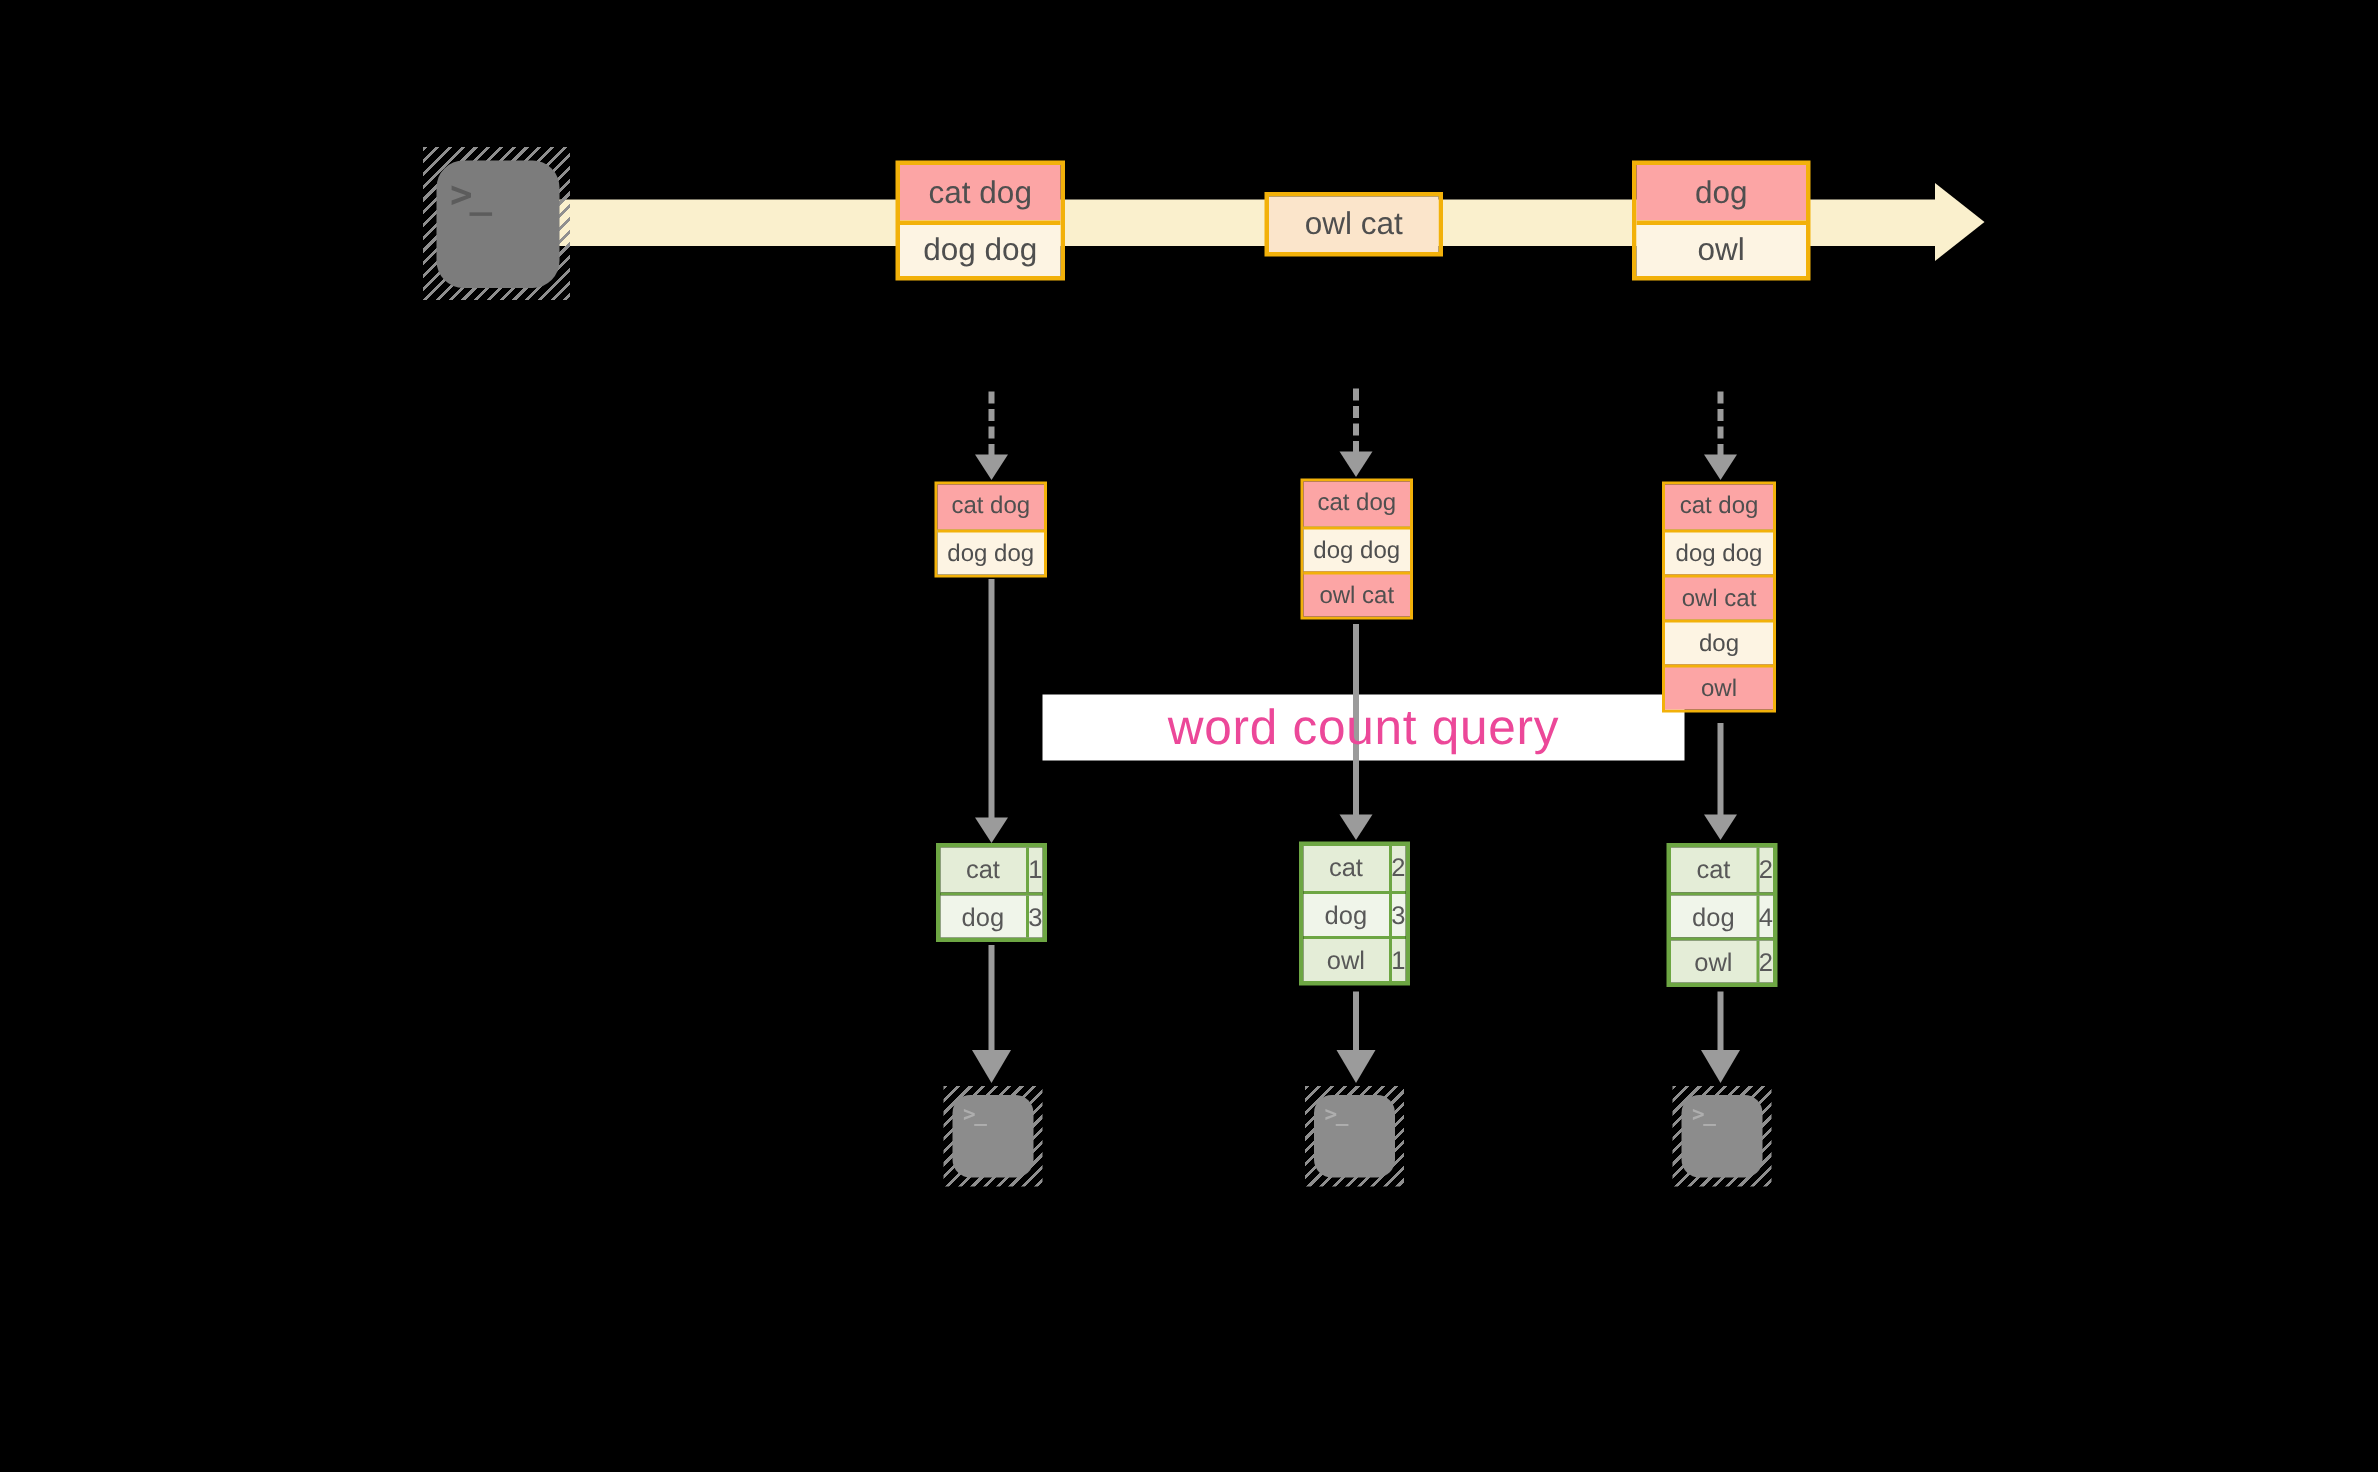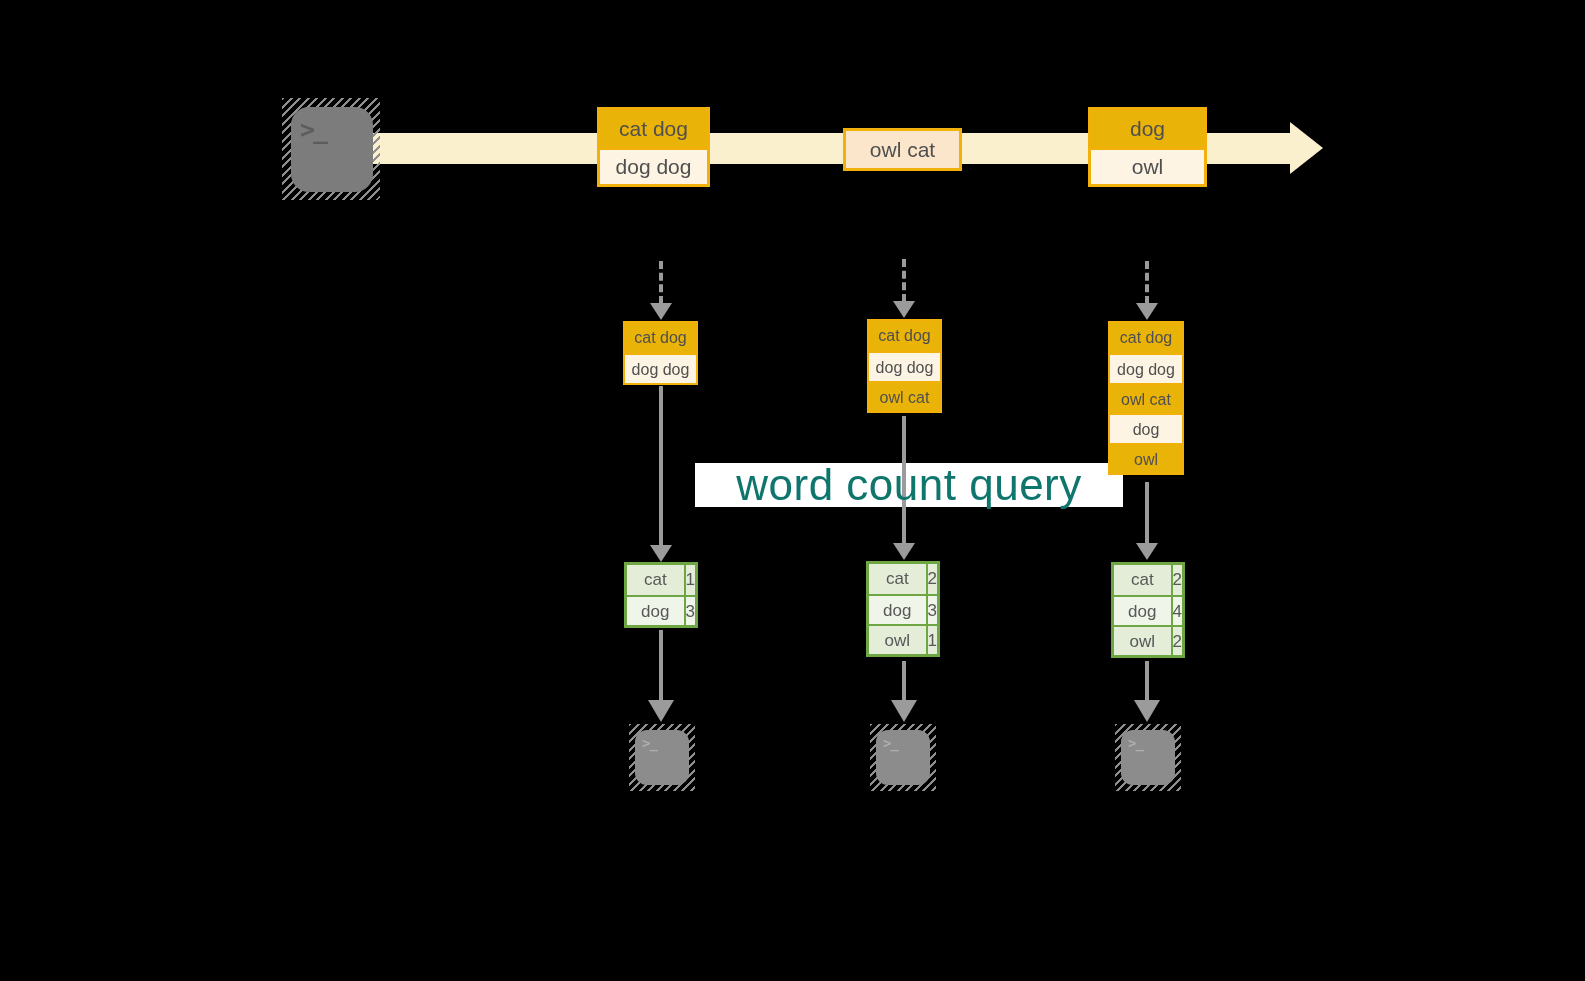--- a/index.html
+++ b/index.html
@@ -21,39 +21,39 @@
     font-family:"DejaVu Sans Mono",monospace;font-weight:bold;color:#5c5c5c;}
   .termbody .glyph{position:absolute;left:9px;top:8px;font-size:25px;letter-spacing:-2px;}
   .termbody.small{border-radius:12px;background:#8c8c8c;color:#aeaeae;}
   .termbody.small .glyph{left:7px;top:5px;font-size:14px;letter-spacing:-1px;}
 
   
   .msgbox{position:absolute;z-index:5;border:3px solid #F2B10A;display:flex;flex-direction:column;}
   .msgbox .row{height:37px;display:flex;align-items:center;justify-content:center;
     font-size:21px;color:#4f4f4f;}
   .msgbox .row + .row{border-top:3px solid #F2B10A;}
-  .fa{background:#eab308;} .fb{background:#FDF4E3;} .fc{background:#FBE5CB;}
+  .fa{background:#fca5a5;} .fb{background:#FDF4E3;} .fc{background:#FBE5CB;}
 
   
   .stack{position:absolute;z-index:4;border:2px solid #F2B10A;display:flex;flex-direction:column;}
   .stack .row{height:30px;line-height:29px;text-align:center;font-size:16px;color:#4f4f4f;}
   .stack .row + .row{border-top:2px solid #F2B10A;}
 
   
   .dline{position:absolute;width:0;border-left:4px dashed #9b9b9b;z-index:2;}
   .vline{position:absolute;width:4px;background:#9b9b9b;z-index:2;}
   .ahead{position:absolute;width:0;height:0;z-index:2;
     border-left:11px solid transparent;border-right:11px solid transparent;border-top:17px solid #9b9b9b;}
   .ahead.big{border-left-width:13px;border-right-width:13px;border-top-width:22px;}
 
   
   .banner-bg{position:absolute;left:695px;top:463px;width:428px;height:44px;background:#ffffff;z-index:1;}
   .banner-text{position:absolute;left:695px;top:463px;width:428px;height:44px;z-index:3;
     display:flex;align-items:center;justify-content:center;
-    font-size:44px;font-weight:300;letter-spacing:0.5px;color:#0f766e;}
+    font-size:33px;font-weight:300;letter-spacing:0.5px;color:#ec4899;}
 
   
   .gtable{position:absolute;z-index:3;border:3px solid #6DA643;display:flex;flex-direction:column;}
   .gtable .trow{display:flex;height:30px;}
   .gtable .trow + .trow{border-top:2px solid #6DA643;}
   .gtable .wcell{width:60px;border-right:2px solid #6DA643;text-align:center;line-height:29px;
     font-size:17px;color:#585858;}
   .gtable .ccell{flex:1;text-align:center;line-height:29px;font-size:17px;color:#585858;}
   .ga .wcell,.ga .ccell{background:#E4EDD7;}
   .gb .wcell,.gb .ccell{background:#F0F5EA;}

